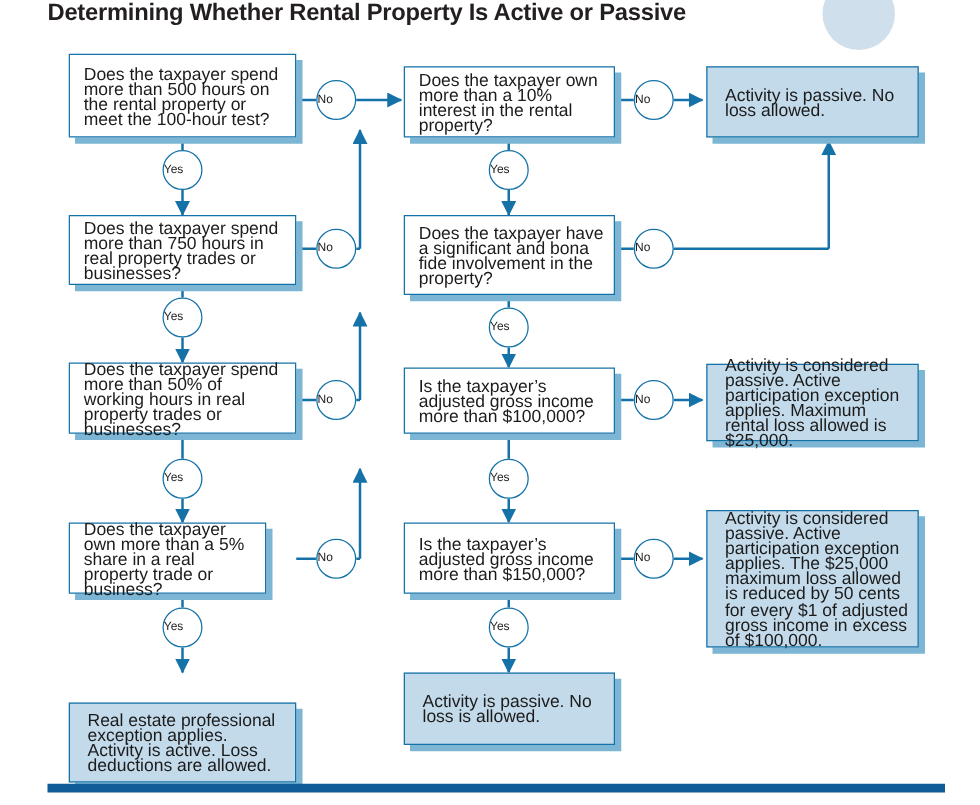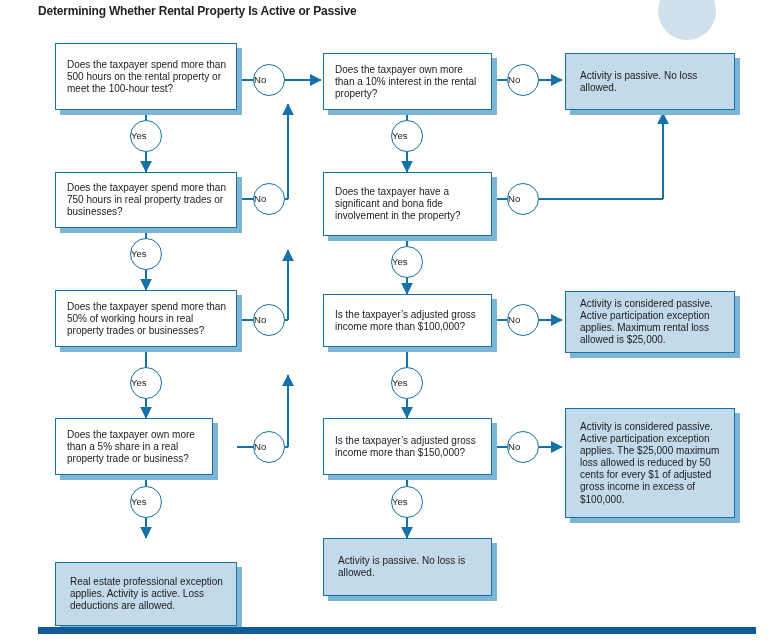--- a/index.html
+++ b/index.html
@@ -35,21 +35,21 @@
   }
 
   
   .chart-title {
     position: absolute;
     left: 38px;
     top: 0px;
     width: 620px;
     height: 22px;
     line-height: 22px;
-    font-size: 12px;
+    font-size: 19px;
     font-weight: bold;
     letter-spacing: -0.2px;
     color: #231f20;
     white-space: nowrap;
   }
 
   
   .bottom-rule {
     position: absolute;
     left: 38px;
@@ -78,21 +78,21 @@
   }
   .node.result {
     background: #c3daea;
   }
   .node .node-text {
     position: absolute;
     left: 11px;
     right: 7px;
     top: 50%;
     transform: translateY(-50%);
-    font-size: 10px;
+    font-size: 14px;
     line-height: 12.1px;
     color: #1b1b1b;
     white-space: pre-line;
   }
   .node.result .node-text {
     left: 14px;
   }
 
   
   .dcircle {

